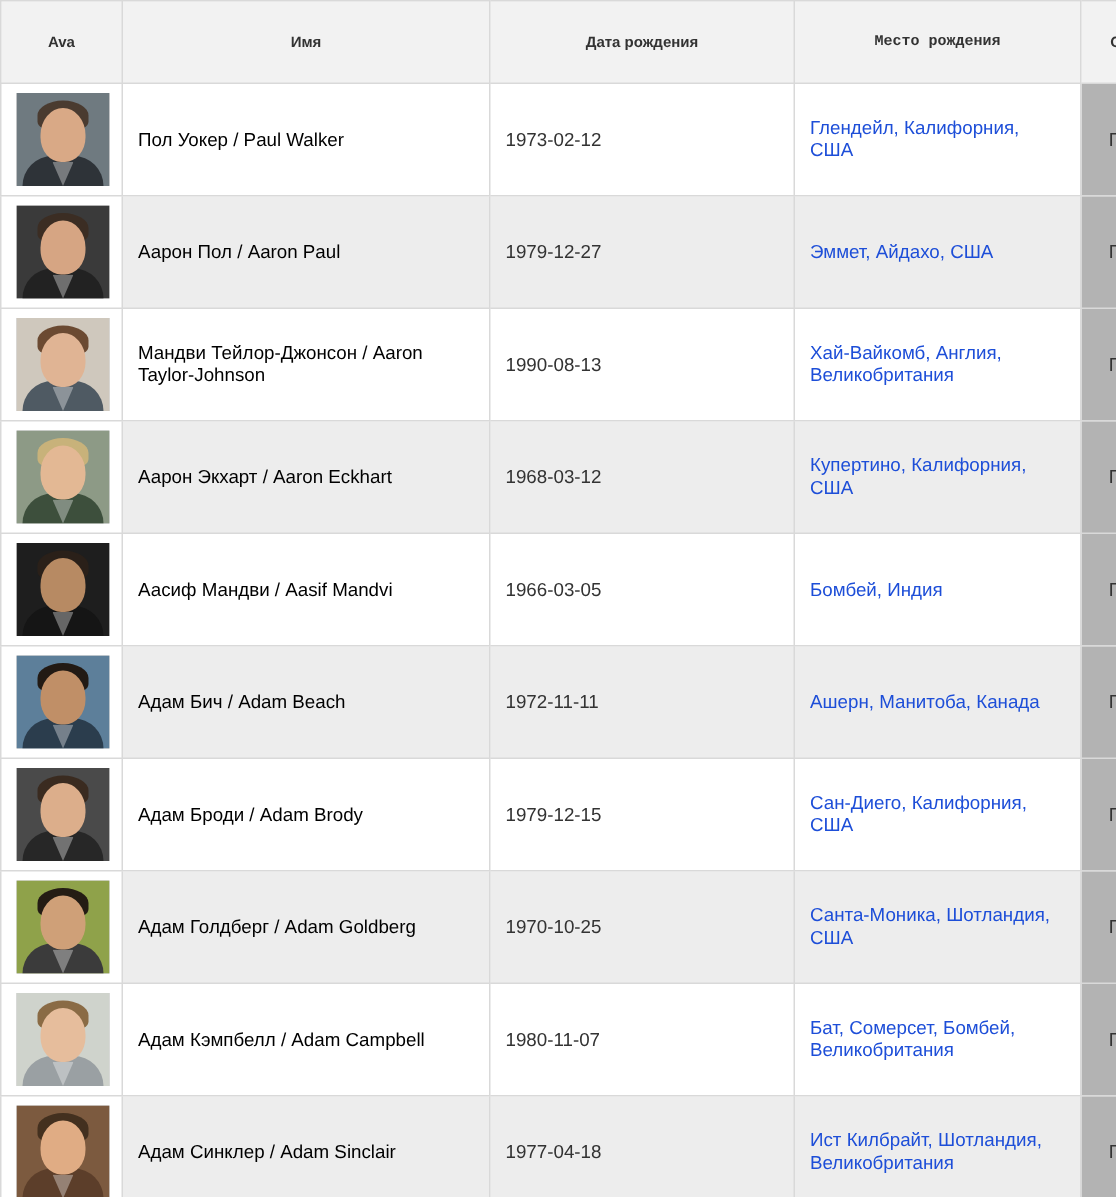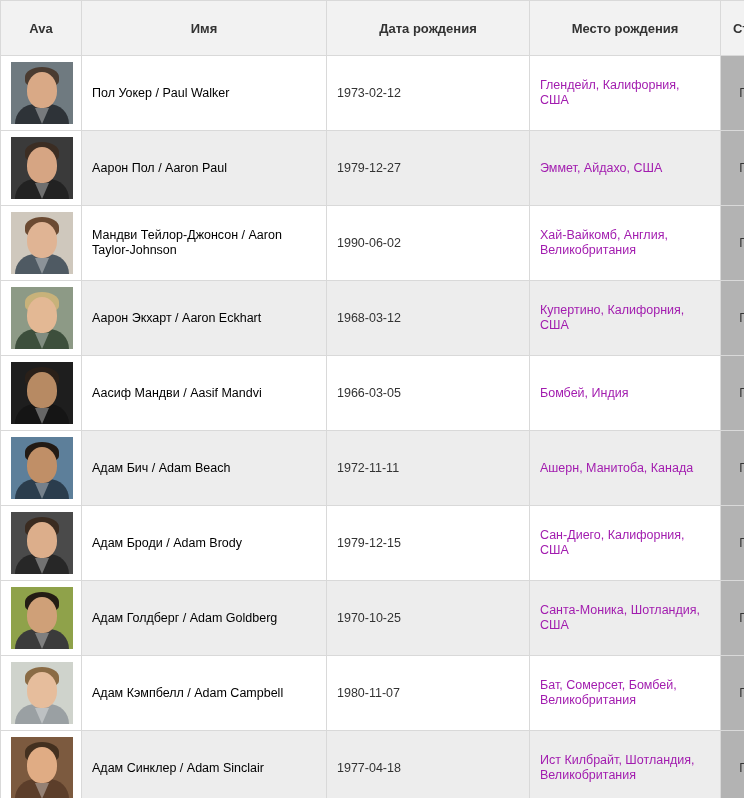--- a/index.html
+++ b/index.html
@@ -20,31 +20,31 @@
     width: 744px;
     table-layout: fixed;
   }
   table.actors th,
   table.actors td {
     border: 1px solid #d9d9d9;
     vertical-align: middle;
   }
   table.actors thead th {
     background: #f2f2f2;
-    font-size: 13px;
+    font-size: 10px;
     font-weight: bold;
     color: #333333;
     text-align: center;
     height: 46px;
     padding: 4px 6px;
   }
   th.col-ava   { width: 68px; }
   th.col-name  { width: 232px; }
   th.col-date  { width: 190px; }
-  th.col-place { width: 178px; }
+  th.col-place { width: 178px; font-family: Liberation Mono, monospace; }
   th.col-page  { width: 74px; }
 
   table.actors tbody td {
     background: #ffffff;
     padding: 6px 10px;
     font-size: 12.5px;
     line-height: 15px;
   }
   table.actors tbody tr:nth-child(even) td {
     background: #ededed;
@@ -100,21 +100,21 @@
     bottom: 0;
     width: 14px;
     height: 16px;
     margin-left: -7px;
     background: rgba(255,255,255,0.35);
     transform: rotate(0deg);
     clip-path: polygon(50% 100%, 0 0, 100% 0);
   }
   td.name-cell  { color: #000000; }
   td.date-cell  { color: #333333; }
-  td.place-cell { color: #a21caf; }
+  td.place-cell { color: #1d4ed8; }
 
   td.page-cell {
     background: #b3b3b3 !important;
     text-align: center;
     padding: 6px 4px;
   }
   td.page-cell a {
     color: #333333;
     text-decoration: none;
     font-size: 12.5px;
@@ -168,21 +168,21 @@
         <td class="ava-cell">
           <div class="avatar">
             <div class="bg" style="background:#cfc8bd"></div>
             <div class="body" style="background:#4f5a63"></div>
             <div class="hair" style="background:#6b4a32"></div>
             <div class="head" style="background:#e0b494"></div>
             <div class="collar"></div>
           </div>
         </td>
         <td class="name-cell">Мандви Тейлор-Джонсон / Aaron Taylor-Johnson</td>
-        <td class="date-cell">1990-06-02</td>
+        <td class="date-cell">1990-08-13</td>
         <td class="place-cell">Хай-Вайкомб, Англия, Великобритания</td>
         <td class="page-cell"><a href="#">Перейти</a></td>
       </tr>
       <tr>
         <td class="ava-cell">
           <div class="avatar">
             <div class="bg" style="background:#8d9a86"></div>
             <div class="body" style="background:#3d4f3c"></div>
             <div class="hair" style="background:#c8b27a"></div>
             <div class="head" style="background:#e3b894"></div>

